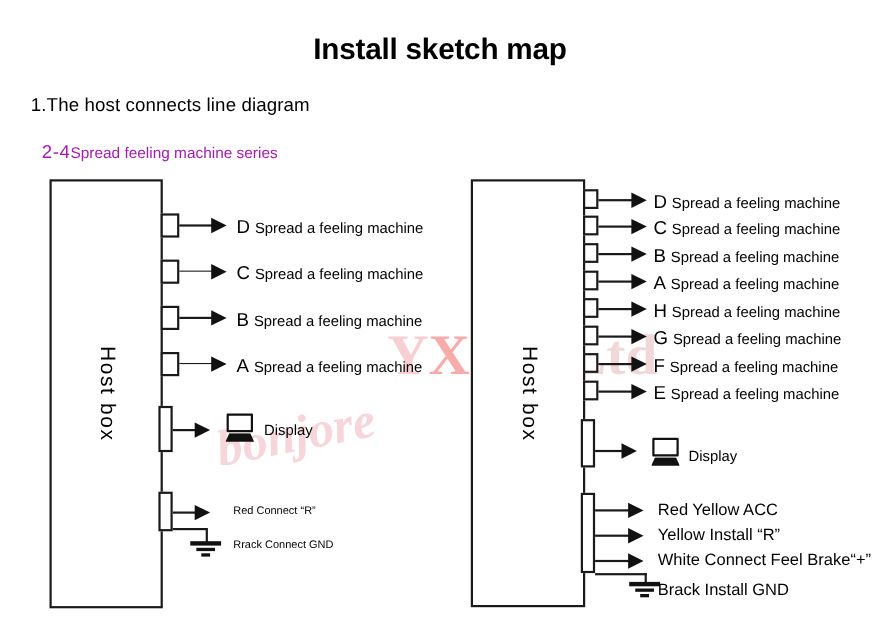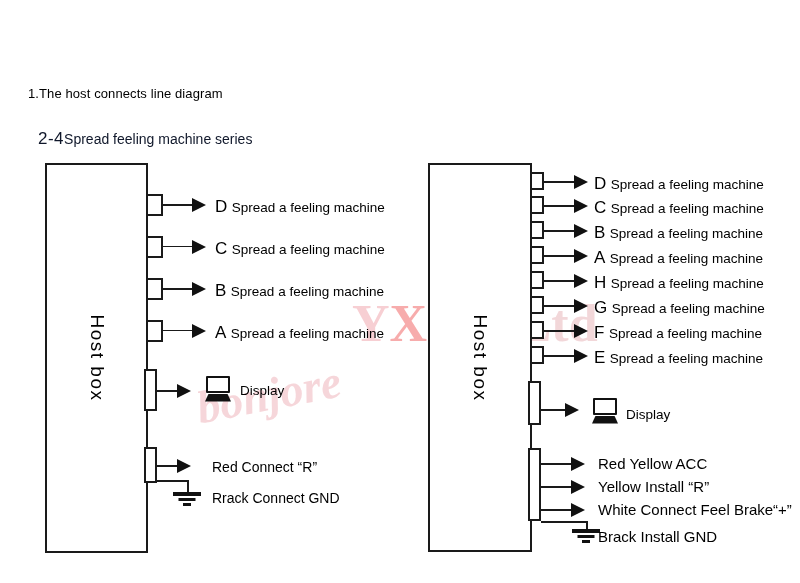--- a/index.html
+++ b/index.html
@@ -30,29 +30,29 @@
     text-align: center;
     font-size: 27px;
     font-weight: bold;
     letter-spacing: -0.2px;
     color: #000;
   }
   .section-heading {
     position: absolute;
     left: 28px;
     top: 86px;
-    font-size: 13px;
+    font-size: 17px;
     font-weight: 500;
     color: #000;
     letter-spacing: 0.1px;
   }
   .series-label {
     position: absolute;
     font-size: 14px;
-    color: #0f172a;
+    color: #a21caf;
     white-space: nowrap;
   }
   .series-label .rng {
     font-size: 17px;
     letter-spacing: 0.5px;
   }
   #series-left  { left: 38px;  top: 129px; }
   #series-right { left: 424px; top: 129px; }
 
   
@@ -146,21 +146,21 @@
     line-height: 1;
   }
   .port-label .key {
     font-size: 17px;
     margin-right: 4px;
     letter-spacing: .5px;
   }
 
   .wire-label {
     position: absolute;
-    font-size: 14px;
+    font-size: 10px;
     color: #000;
     white-space: nowrap;
     line-height: 1;
   }
   .wire-label.big { font-size: 15px; }
 
   
   .monitor {
     position: absolute;
     width: 26px;
@@ -199,20 +199,21 @@
   }
   .ground .g1 { top: 0px;   width: 28px; height: 3.5px; }
   .ground .g2 { top: 6px;   width: 17px; height: 3px; }
   .ground .g3 { top: 11px;  width: 8px;  height: 3px; }
 </style>
 </head>
 <body>
 
 <div id="root">
 
+  <div class="page-title">Install sketch map</div>
   <div class="section-heading">1.The host connects line diagram</div>
 
   <div class="wm" id="wm-bonjore">bonjore</div>
   <div class="wm" id="wm-yx"><span class="c1">Y</span><span class="c2">X</span><span class="c3">C</span><span class="c4">o. Ltd</span></div>
 
   <div class="series-label" id="series-left">
     <span class="rng">2-4</span><span>Spread feeling machine series</span>
   </div>
 
   <div class="diagram" id="diagram-left">

